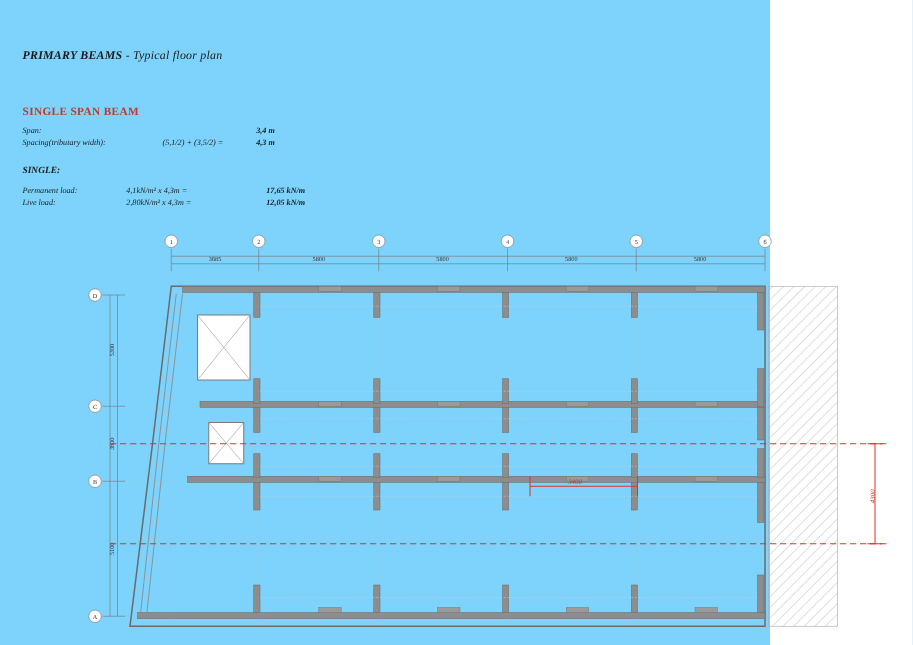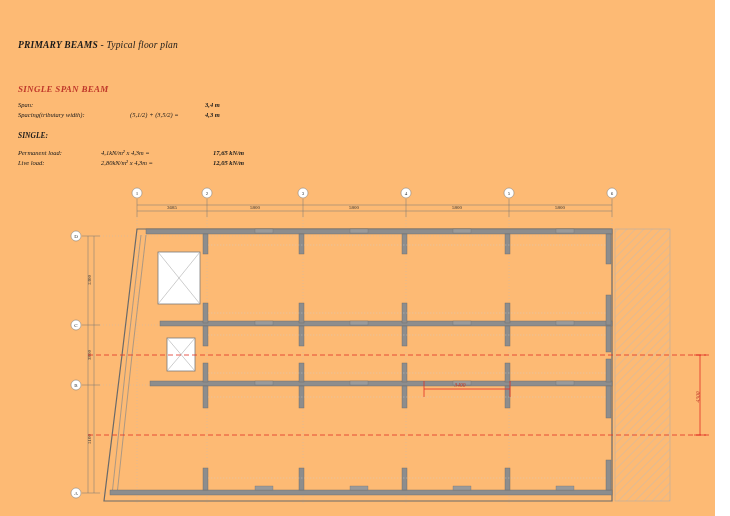--- a/index.html
+++ b/index.html
@@ -11,23 +11,23 @@
     width: 730px;
     height: 516px;
     position: relative;
     font-family: "Liberation Serif", serif;
     color: #1a1a1a;
     overflow: hidden;
   }
   .page {
     position: absolute;
     left: 0; top: 0;
-    width: 715px;
+    width: 616px;
     height: 516px;
-    background: #fdba74;
+    background: #7dd3fc;
   }
 
   
   .header {
     position: absolute;
     left: 18px;
     top: 40px;
     width: 420px;
   }
   .title {
@@ -38,21 +38,20 @@
   .title .bold {
     font-weight: bold;
     font-style: italic;
   }
   .subtitle {
     position: absolute;
     left: 18px;
     top: 84px;
     font-size: 9px;
     font-weight: bold;
-    font-style: italic;
     color: #c0392b;
     letter-spacing: 0.3px;
     text-align: right;
   }
 
   .spec-table {
     position: absolute;
     left: 18px;
     top: 100px;
     font-size: 6.5px;

